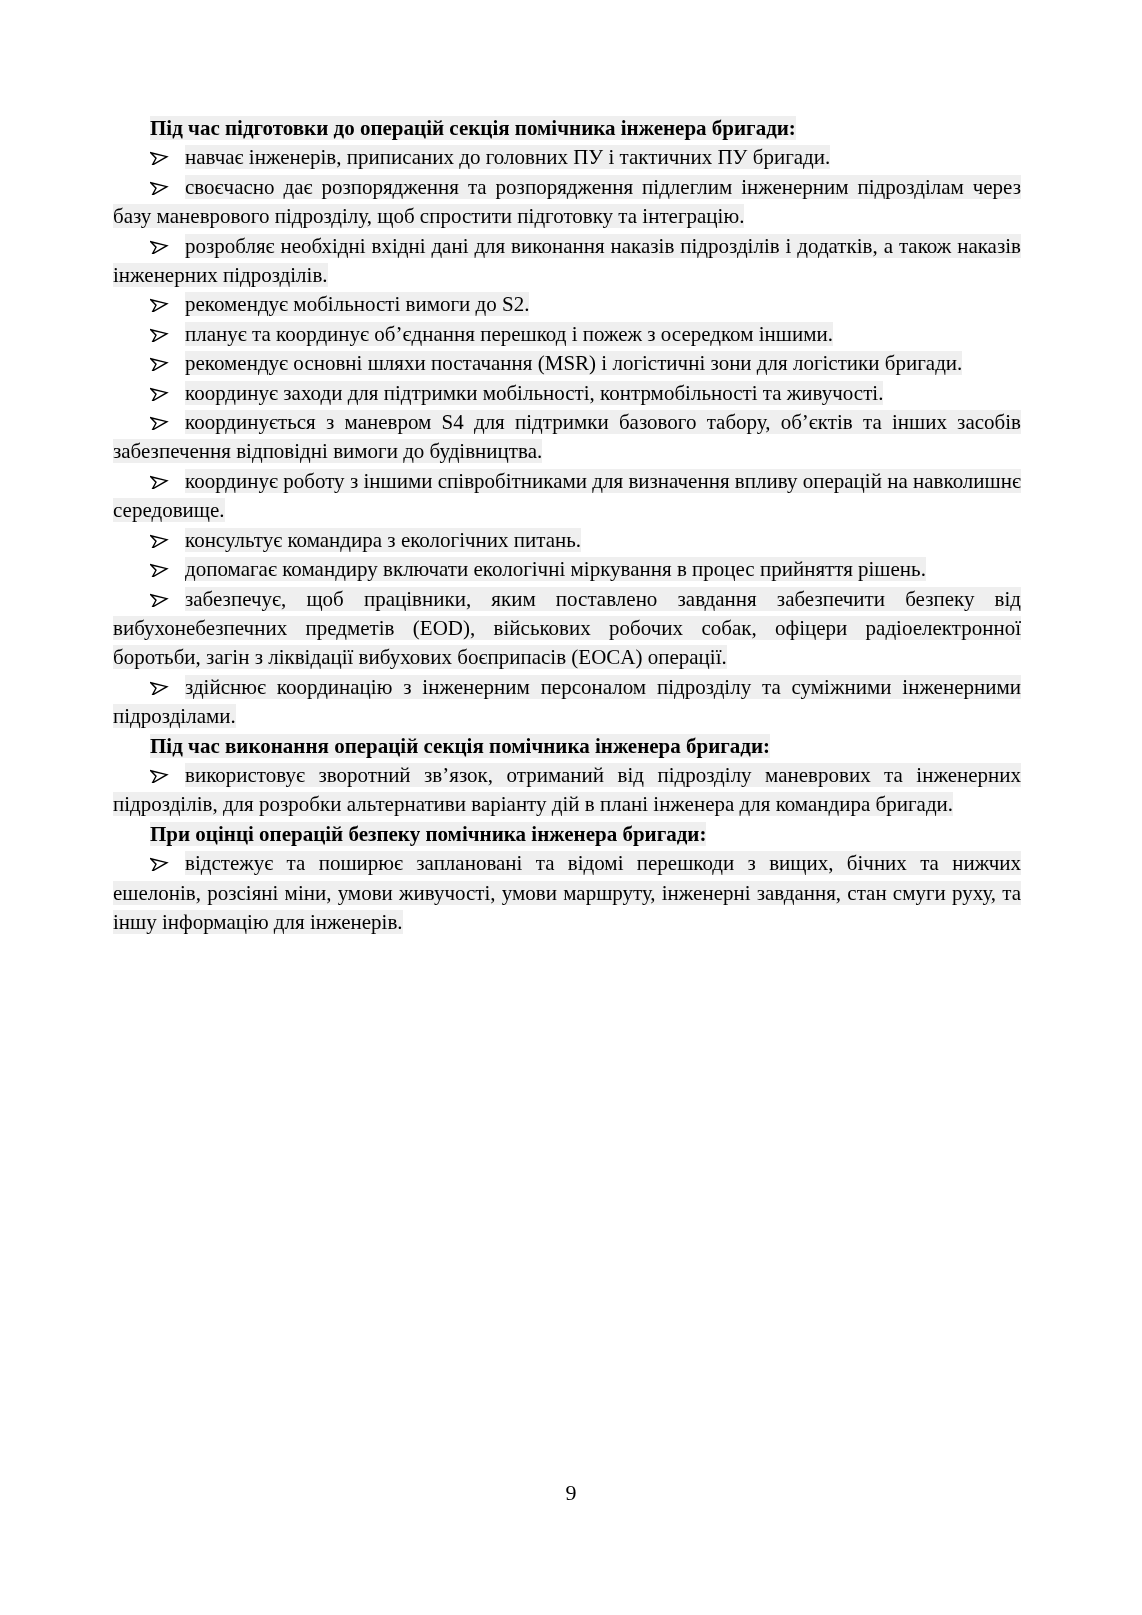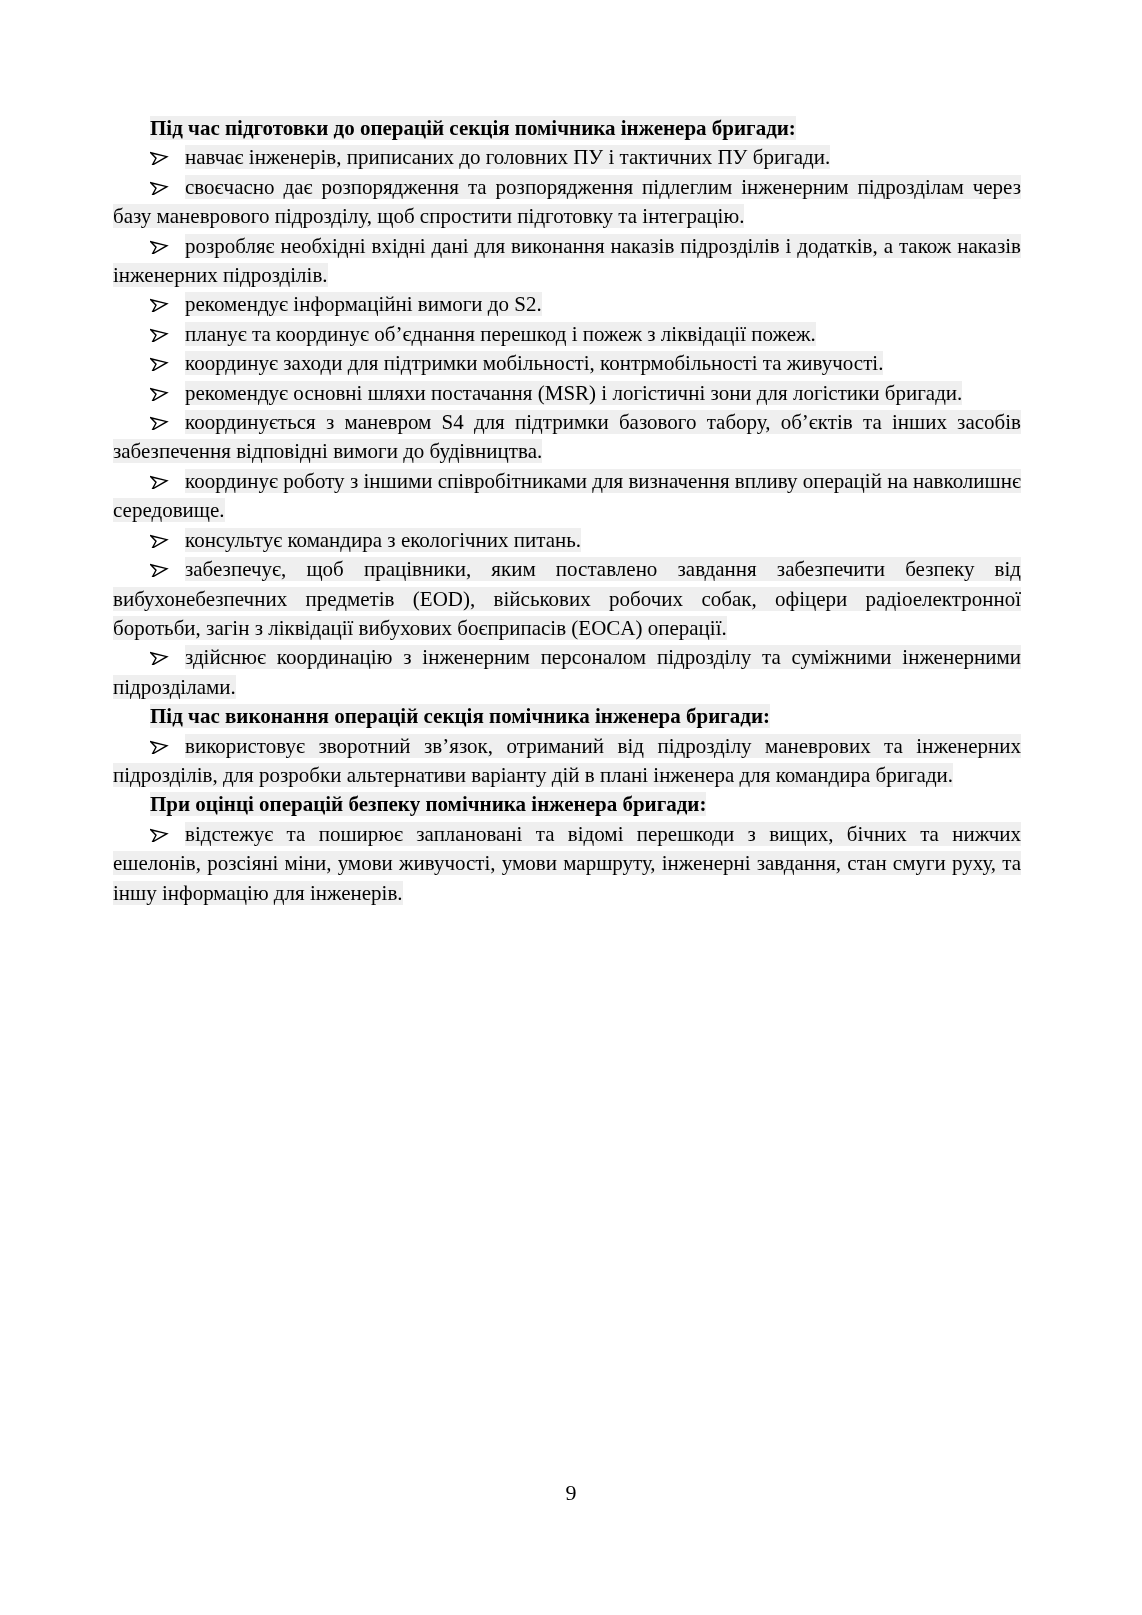--- a/index.html
+++ b/index.html
@@ -74,39 +74,42 @@
             <polygon points="1.5,13 17,6.8 1.5,0.6 6,6.8" fill="#ffffff" stroke="#000000" stroke-width="1.4" stroke-linejoin="miter" transform="rotate(-8 9 7)"></polygon>
           </svg></span><span class="btext">навчає інженерів, приписаних до головних ПУ і тактичних ПУ бригади.</span></p>
       <p class="bullet"><span class="marker"><svg width="19" height="14" viewBox="0 0 19 14" aria-hidden="true">
             <polygon points="1.5,13 17,6.8 1.5,0.6 6,6.8" fill="#ffffff" stroke="#000000" stroke-width="1.4" stroke-linejoin="miter" transform="rotate(-8 9 7)"></polygon>
           </svg></span><span class="btext">своєчасно дає розпорядження та розпорядження підлеглим інженерним підрозділам через базу маневрового підрозділу, щоб спростити підготовку та інтеграцію.</span></p>
       <p class="bullet"><span class="marker"><svg width="19" height="14" viewBox="0 0 19 14" aria-hidden="true">
             <polygon points="1.5,13 17,6.8 1.5,0.6 6,6.8" fill="#ffffff" stroke="#000000" stroke-width="1.4" stroke-linejoin="miter" transform="rotate(-8 9 7)"></polygon>
           </svg></span><span class="btext">розробляє необхідні вхідні дані для виконання наказів підрозділів і додатків, а також наказів інженерних підрозділів.</span></p>
       <p class="bullet"><span class="marker"><svg width="19" height="14" viewBox="0 0 19 14" aria-hidden="true">
             <polygon points="1.5,13 17,6.8 1.5,0.6 6,6.8" fill="#ffffff" stroke="#000000" stroke-width="1.4" stroke-linejoin="miter" transform="rotate(-8 9 7)"></polygon>
-          </svg></span><span class="btext">рекомендує інформаційні вимоги до S2.</span></p>
+          </svg></span><span class="btext">рекомендує мобільності вимоги до S2.</span></p>
       <p class="bullet"><span class="marker"><svg width="19" height="14" viewBox="0 0 19 14" aria-hidden="true">
             <polygon points="1.5,13 17,6.8 1.5,0.6 6,6.8" fill="#ffffff" stroke="#000000" stroke-width="1.4" stroke-linejoin="miter" transform="rotate(-8 9 7)"></polygon>
-          </svg></span><span class="btext">планує та координує об’єднання перешкод і пожеж з ліквідації пожеж.</span></p>
+          </svg></span><span class="btext">планує та координує об’єднання перешкод і пожеж з осередком іншими.</span></p>
+      <p class="bullet"><span class="marker"><svg width="19" height="14" viewBox="0 0 19 14" aria-hidden="true">
+            <polygon points="1.5,13 17,6.8 1.5,0.6 6,6.8" fill="#ffffff" stroke="#000000" stroke-width="1.4" stroke-linejoin="miter" transform="rotate(-8 9 7)"></polygon>
+          </svg></span><span class="btext">рекомендує основні шляхи постачання (MSR) і логістичні зони для логістики бригади.</span></p>
       <p class="bullet"><span class="marker"><svg width="19" height="14" viewBox="0 0 19 14" aria-hidden="true">
             <polygon points="1.5,13 17,6.8 1.5,0.6 6,6.8" fill="#ffffff" stroke="#000000" stroke-width="1.4" stroke-linejoin="miter" transform="rotate(-8 9 7)"></polygon>
           </svg></span><span class="btext">координує заходи для підтримки мобільності, контрмобільності та живучості.</span></p>
-      <p class="bullet"><span class="marker"><svg width="19" height="14" viewBox="0 0 19 14" aria-hidden="true">
-            <polygon points="1.5,13 17,6.8 1.5,0.6 6,6.8" fill="#ffffff" stroke="#000000" stroke-width="1.4" stroke-linejoin="miter" transform="rotate(-8 9 7)"></polygon>
-          </svg></span><span class="btext">рекомендує основні шляхи постачання (MSR) і логістичні зони для логістики бригади.</span></p>
       <p class="bullet"><span class="marker"><svg width="19" height="14" viewBox="0 0 19 14" aria-hidden="true">
             <polygon points="1.5,13 17,6.8 1.5,0.6 6,6.8" fill="#ffffff" stroke="#000000" stroke-width="1.4" stroke-linejoin="miter" transform="rotate(-8 9 7)"></polygon>
           </svg></span><span class="btext">координується з маневром S4 для підтримки базового табору, об’єктів та інших засобів забезпечення відповідні вимоги до будівництва.</span></p>
       <p class="bullet"><span class="marker"><svg width="19" height="14" viewBox="0 0 19 14" aria-hidden="true">
             <polygon points="1.5,13 17,6.8 1.5,0.6 6,6.8" fill="#ffffff" stroke="#000000" stroke-width="1.4" stroke-linejoin="miter" transform="rotate(-8 9 7)"></polygon>
           </svg></span><span class="btext">координує роботу з іншими співробітниками для визначення впливу операцій на навколишнє середовище.</span></p>
       <p class="bullet"><span class="marker"><svg width="19" height="14" viewBox="0 0 19 14" aria-hidden="true">
             <polygon points="1.5,13 17,6.8 1.5,0.6 6,6.8" fill="#ffffff" stroke="#000000" stroke-width="1.4" stroke-linejoin="miter" transform="rotate(-8 9 7)"></polygon>
           </svg></span><span class="btext">консультує командира з екологічних питань.</span></p>
+      <p class="bullet"><span class="marker"><svg width="19" height="14" viewBox="0 0 19 14" aria-hidden="true">
+            <polygon points="1.5,13 17,6.8 1.5,0.6 6,6.8" fill="#ffffff" stroke="#000000" stroke-width="1.4" stroke-linejoin="miter" transform="rotate(-8 9 7)"></polygon>
+          </svg></span><span class="btext">допомагає командиру включати екологічні міркування в процес прийняття рішень.</span></p>
       <p class="bullet"><span class="marker"><svg width="19" height="14" viewBox="0 0 19 14" aria-hidden="true">
             <polygon points="1.5,13 17,6.8 1.5,0.6 6,6.8" fill="#ffffff" stroke="#000000" stroke-width="1.4" stroke-linejoin="miter" transform="rotate(-8 9 7)"></polygon>
           </svg></span><span class="btext">забезпечує, щоб працівники, яким поставлено завдання забезпечити безпеку від вибухонебезпечних предметів (EOD), військових робочих собак, офіцери радіоелектронної боротьби, загін з ліквідації вибухових боєприпасів (EOCA) операції.</span></p>
       <p class="bullet"><span class="marker"><svg width="19" height="14" viewBox="0 0 19 14" aria-hidden="true">
             <polygon points="1.5,13 17,6.8 1.5,0.6 6,6.8" fill="#ffffff" stroke="#000000" stroke-width="1.4" stroke-linejoin="miter" transform="rotate(-8 9 7)"></polygon>
           </svg></span><span class="btext">здійснює координацію з інженерним персоналом підрозділу та суміжними інженерними підрозділами.</span></p>
       <p class="heading"><span class="htext">Під час виконання операцій секція помічника інженера бригади:</span></p>
       <p class="bullet"><span class="marker"><svg width="19" height="14" viewBox="0 0 19 14" aria-hidden="true">
             <polygon points="1.5,13 17,6.8 1.5,0.6 6,6.8" fill="#ffffff" stroke="#000000" stroke-width="1.4" stroke-linejoin="miter" transform="rotate(-8 9 7)"></polygon>
           </svg></span><span class="btext">використовує зворотний зв’язок, отриманий від підрозділу маневрових та інженерних підрозділів, для розробки альтернативи варіанту дій в плані інженера для командира бригади.</span></p>

